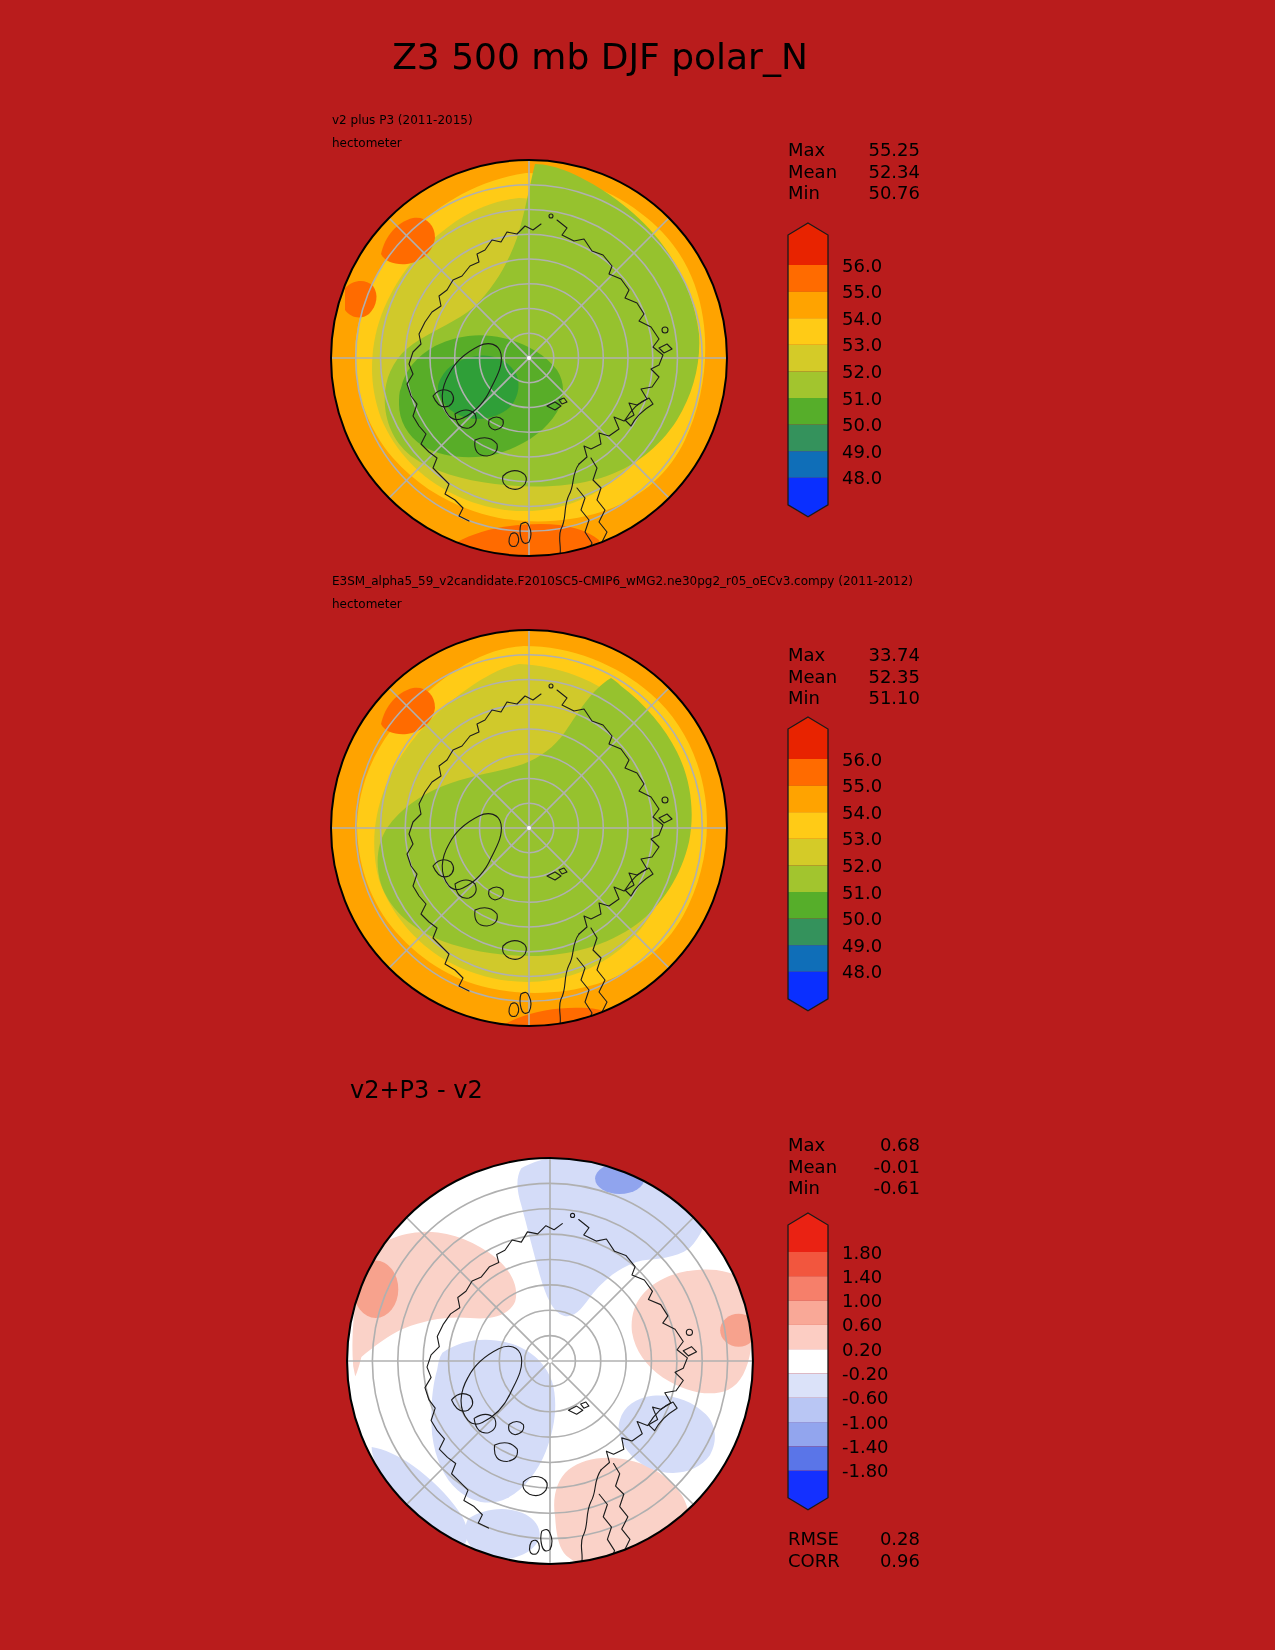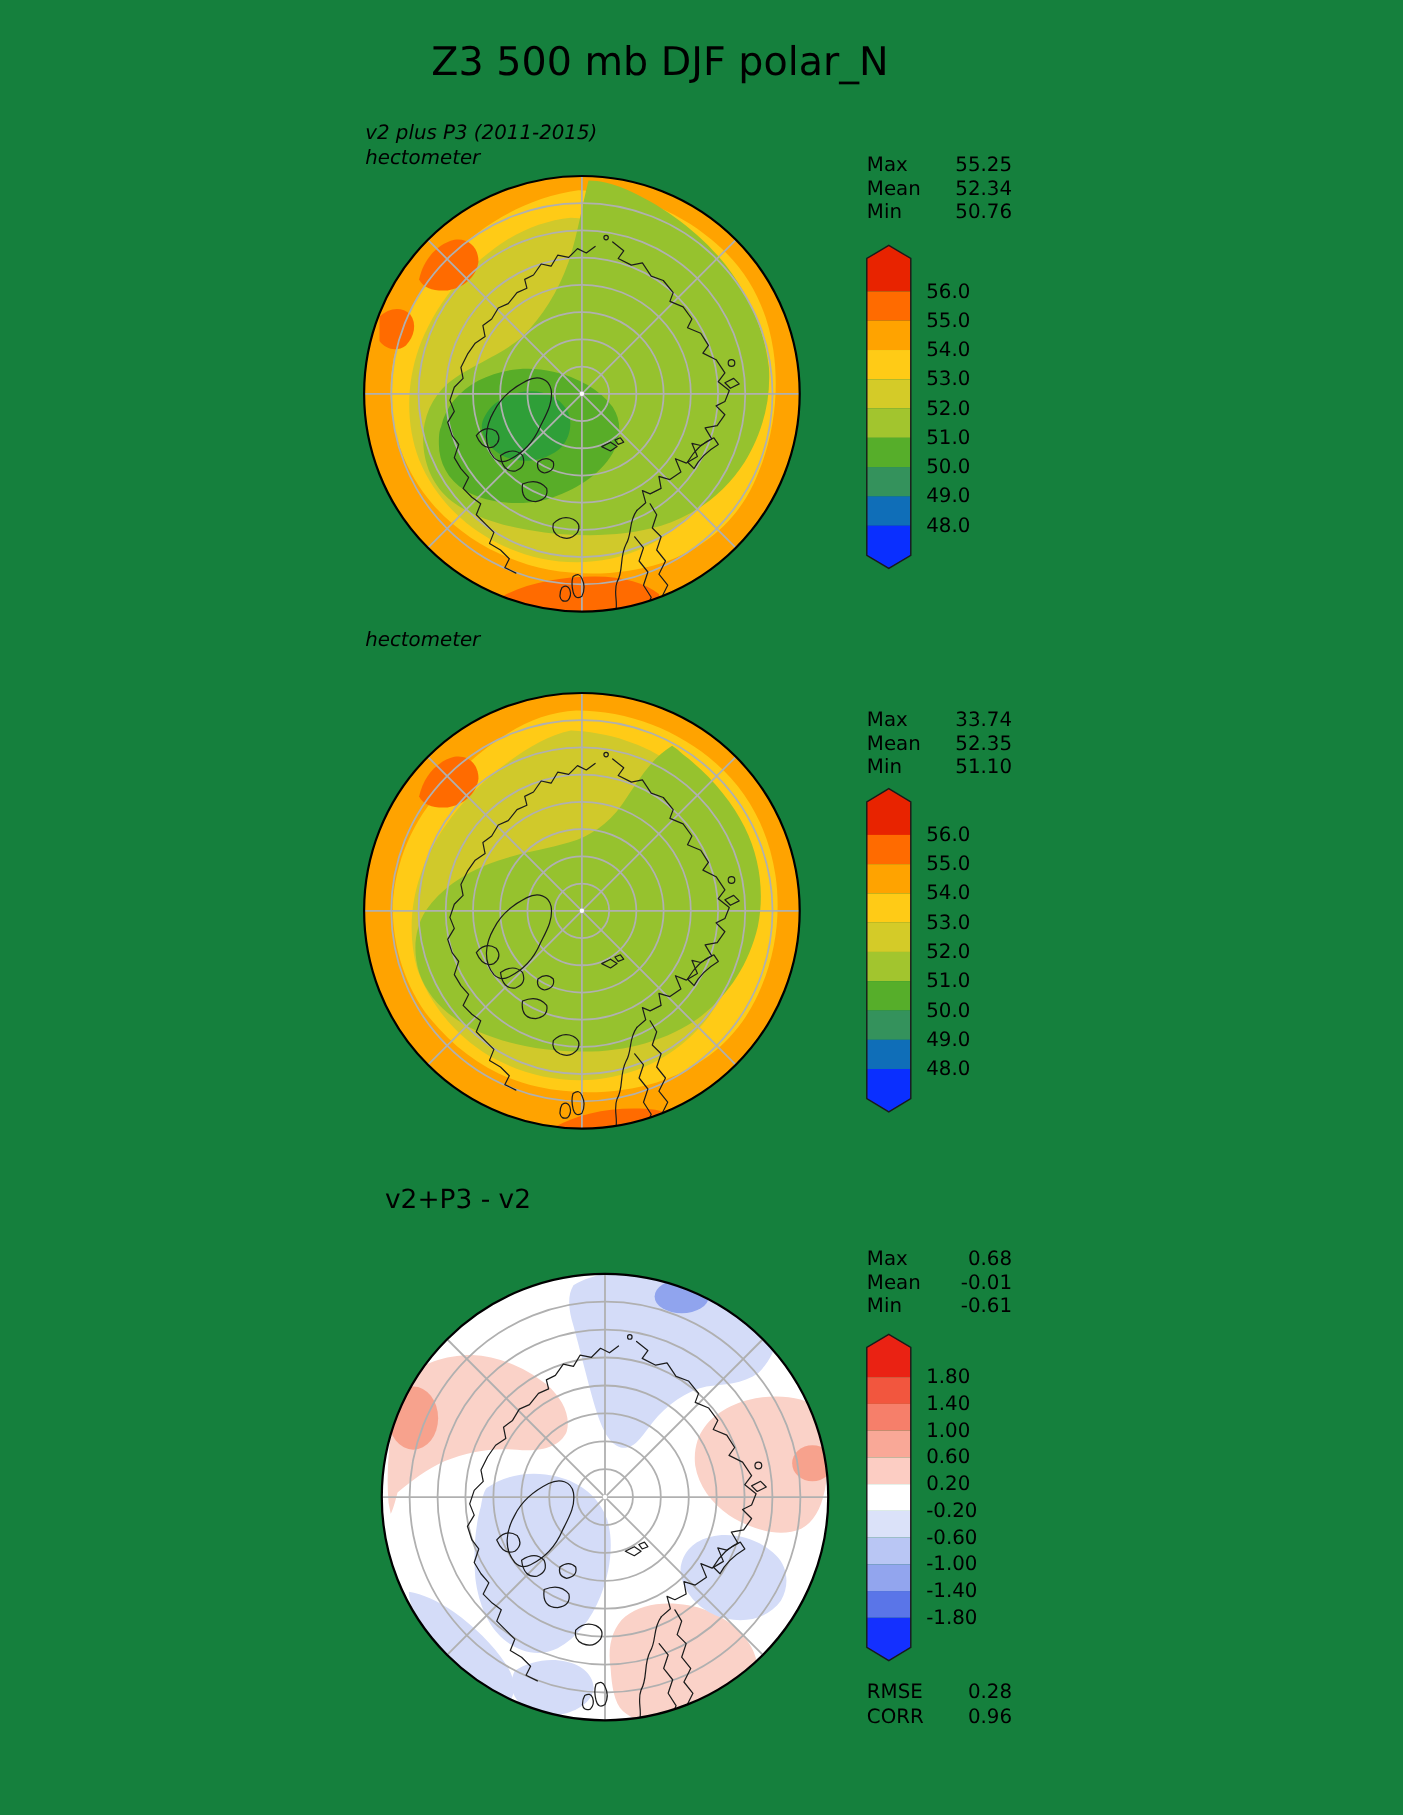--- a/index.html
+++ b/index.html
@@ -1,20 +1,20 @@
 <!DOCTYPE html>
 <html><head>
 <meta charset="utf-8">
 <style>
   html,body{margin:0;padding:0;background:#fff;}
-  #page{position:relative;width:1275px;height:1650px;background:#15803d;
+  #page{position:relative;width:1275px;height:1650px;background:#b91c1c;
         font-family:"DejaVu Sans", sans-serif;color:#000;overflow:hidden;}
   .abs{position:absolute;}
   #main-title{left:0;top:36px;width:1200px;text-align:center;font-size:36px;}
-  .panel-label{font-size:18px;line-height:23px;white-space:nowrap;font-style:italic;}
+  .panel-label{font-size:12px;line-height:23px;white-space:nowrap;}
   .diff-title{left:350px;top:1076px;width:400px;text-align:left;font-size:24px;}
   .stats{width:132px;font-size:18px;line-height:21.5px;text-align:right;}
   .stats .row{display:flex;justify-content:space-between;}
   .map{position:absolute;}
   .grat circle,.grat line{stroke:#b0b0b0;stroke-width:1.6;fill:none;}
   .mapborder{fill:none;stroke:#000;stroke-width:2;}
   .cbar{position:absolute;overflow:visible;}
   .cbar text{font-size:18px;fill:#000;}
 </style>
 </head>
@@ -122,20 +122,21 @@
       <text x="54" y="98.2" dominant-baseline="central">54.0</text>
       <text x="54" y="124.8" dominant-baseline="central">53.0</text>
       <text x="54" y="151.4" dominant-baseline="central">52.0</text>
       <text x="54" y="178.0" dominant-baseline="central">51.0</text>
       <text x="54" y="204.6" dominant-baseline="central">50.0</text>
       <text x="54" y="231.2" dominant-baseline="central">49.0</text>
       <text x="54" y="257.8" dominant-baseline="central">48.0</text>
     </svg>
 
   <div class="abs panel-label" style="left:332px;top:570px">
+    <div>E3SM_alpha5_59_v2candidate.F2010SC5-CMIP6_wMG2.ne30pg2_r05_oECv3.compy (2011-2012)</div>
     <div>hectometer</div>
   </div>
 
   <svg class="map" style="left:329px;top:628px" width="400" height="400" viewBox="0 0 400 400">
     <defs>
         <clipPath id="clip2">
           <circle cx="200" cy="200" r="198"></circle>
         </clipPath>
       </defs>
     <g clip-path="url(#clip2)">

